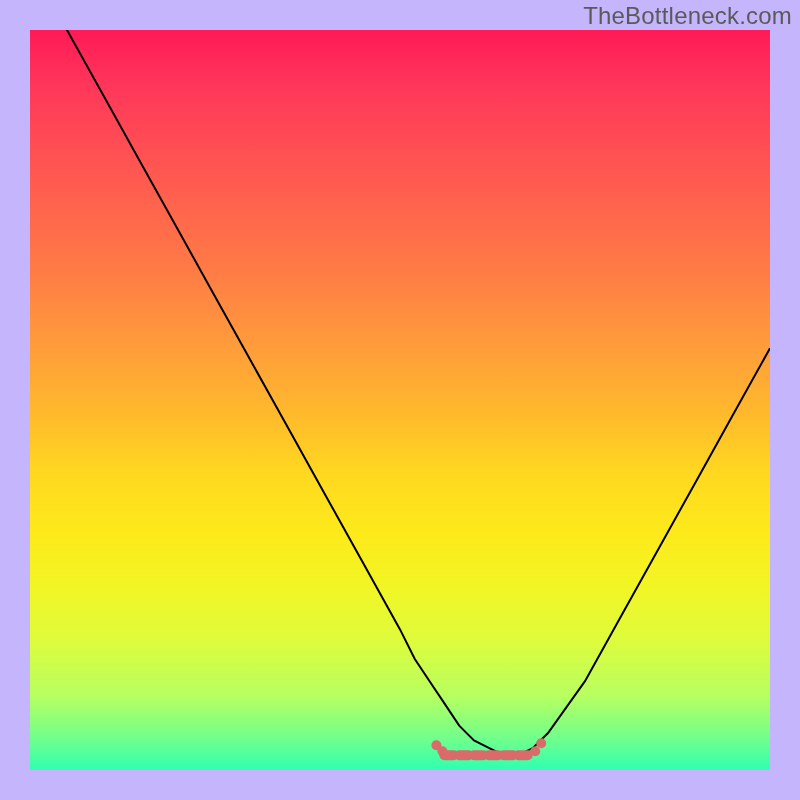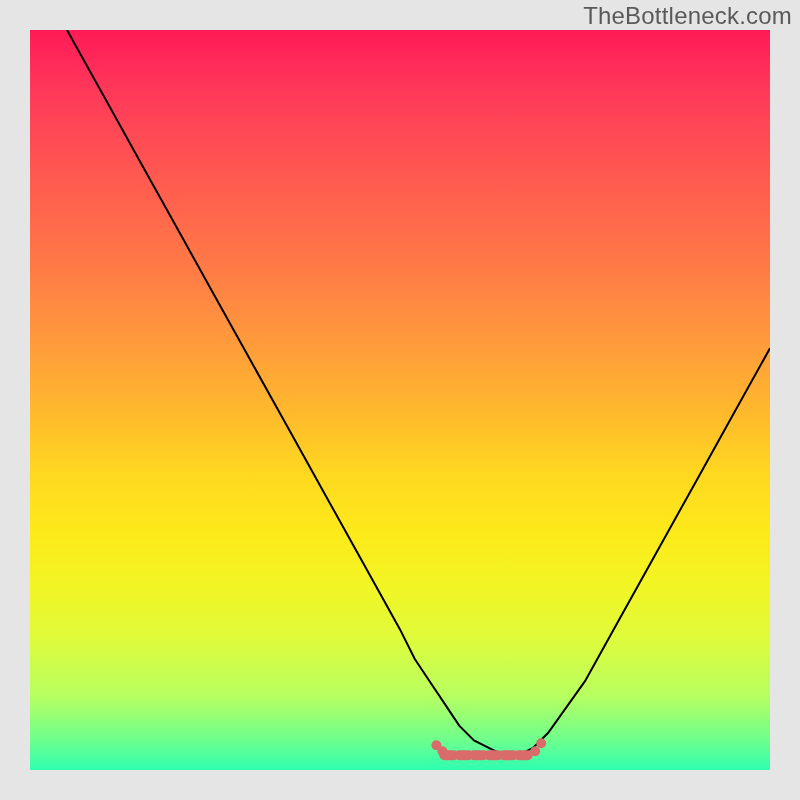--- a/index.html
+++ b/index.html
@@ -7,21 +7,21 @@
     padding: 0;
     width: 800px;
     height: 800px;
     background: #000;
     overflow: hidden;
   }
   .frame {
     position: relative;
     width: 800px;
     height: 800px;
-    background: #e5e5e5;
+    background: #c4b5fd;
   }
   .watermark {
     position: absolute;
     top: 2px;
     right: 8px;
     font-family: Arial, Helvetica, sans-serif;
     font-size: 24px;
     color: #5a5a5a;
     letter-spacing: 0.2px;
     user-select: none;

